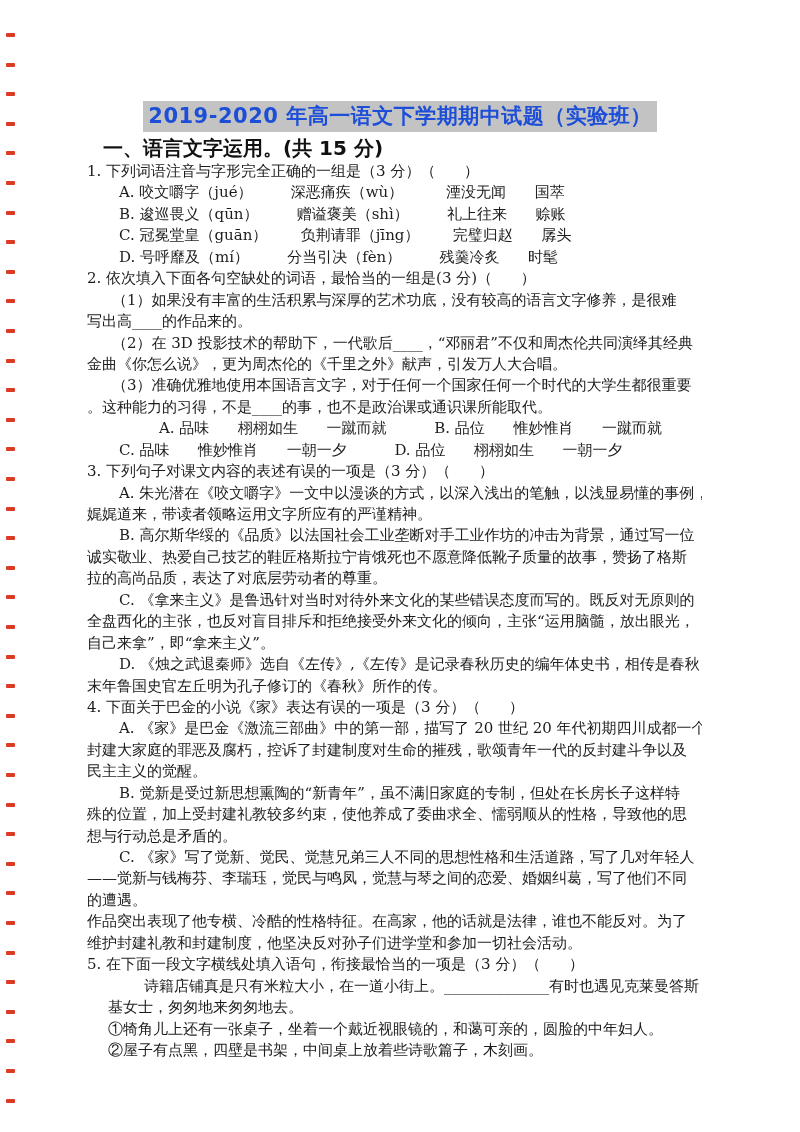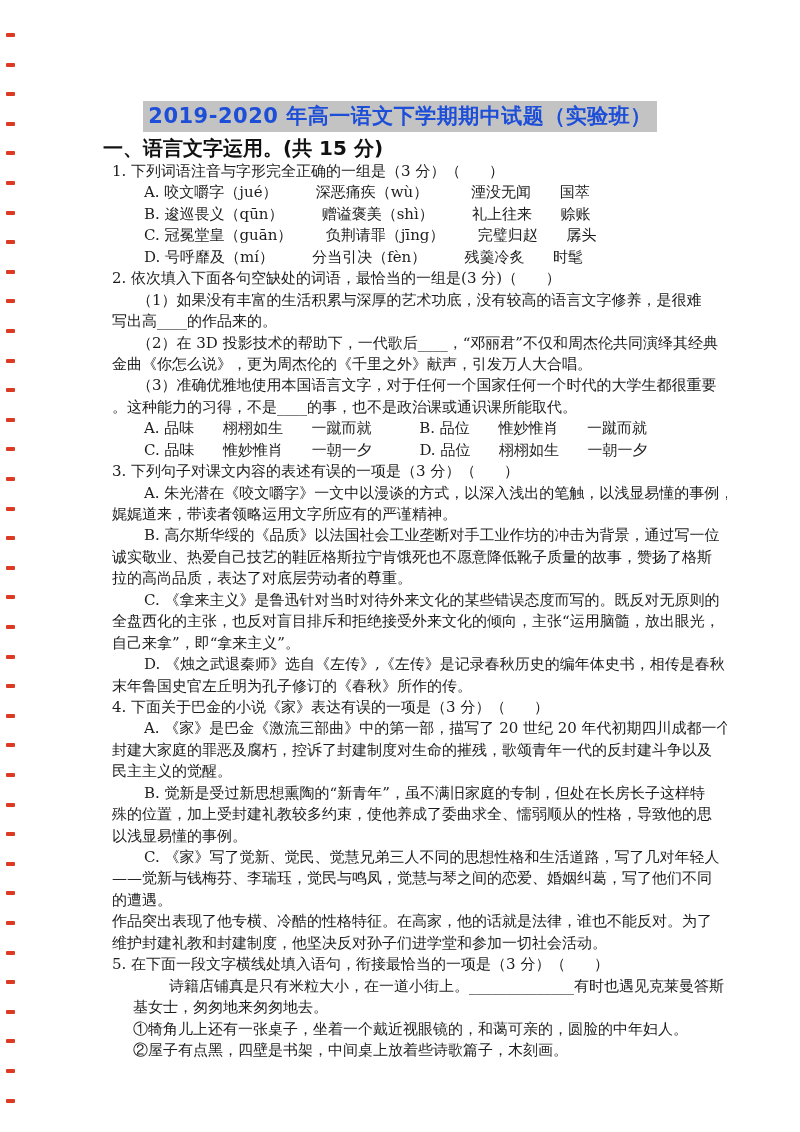--- a/index.html
+++ b/index.html
@@ -30,21 +30,21 @@
     position:absolute;
     top:137px;left:103px;
     font-family:"DejaVu Sans","Liberation Sans",sans-serif;
     font-weight:bold;
     font-size:20px;
     line-height:22px;
     color:#111111;
   }
   #doc-lines{
     position:absolute;
-    top:161px;left:112px;
+    top:161px;left:87px;
     width:615px;
   }
   .line{
     height:21.45px;
     line-height:21.45px;
     font-size:15px;
     white-space:pre;
     overflow:hidden;
     color:#1c1c1c;
   }
@@ -113,40 +113,40 @@
       <div class="line" style="padding-left: 32px;">B. 逡巡畏义（qūn）        赠谥褒美（shì）        礼上往来      赊账</div>
       <div class="line" style="padding-left: 32px;">C. 冠冕堂皇（guān）       负荆请罪（jīng）       完璧归赵      孱头</div>
       <div class="line" style="padding-left: 32px;">D. 号呼靡及（mí）        分当引决（fèn）        残羹冷炙      时髦</div>
       <div class="line" style="padding-left: 0px;">2. 依次填入下面各句空缺处的词语，最恰当的一组是(3 分)（      ）</div>
       <div class="line" style="padding-left: 25px;">（1）如果没有丰富的生活积累与深厚的艺术功底，没有较高的语言文字修养，是很难</div>
       <div class="line" style="padding-left: 0px;">写出高____的作品来的。</div>
       <div class="line" style="padding-left: 25px;">（2）在 3D 投影技术的帮助下，一代歌后____，“邓丽君”不仅和周杰伦共同演绎其经典</div>
       <div class="line" style="padding-left: 0px;">金曲《你怎么说》，更为周杰伦的《千里之外》献声，引发万人大合唱。</div>
       <div class="line" style="padding-left: 25px;">（3）准确优雅地使用本国语言文字，对于任何一个国家任何一个时代的大学生都很重要</div>
       <div class="line" style="padding-left: 0px;">。这种能力的习得，不是____的事，也不是政治课或通识课所能取代。</div>
-      <div class="line" style="padding-left: 32px;">A. 品味      栩栩如生      一蹴而就          B. 品位      惟妙惟肖      一蹴而就</div>
+      <div class="line" style="padding-left: 32px; text-align: center;">A. 品味      栩栩如生      一蹴而就          B. 品位      惟妙惟肖      一蹴而就</div>
       <div class="line" style="padding-left: 32px;">C. 品味      惟妙惟肖      一朝一夕          D. 品位      栩栩如生      一朝一夕</div>
       <div class="line" style="padding-left: 0px;">3. 下列句子对课文内容的表述有误的一项是（3 分）（      ）</div>
       <div class="line" style="padding-left: 32px;">A. 朱光潜在《咬文嚼字》一文中以漫谈的方式，以深入浅出的笔触，以浅显易懂的事例，</div>
       <div class="line" style="padding-left: 0px;">娓娓道来，带读者领略运用文字所应有的严谨精神。</div>
       <div class="line" style="padding-left: 32px;">B. 高尔斯华绥的《品质》以法国社会工业垄断对手工业作坊的冲击为背景，通过写一位</div>
       <div class="line" style="padding-left: 0px;">诚实敬业、热爱自己技艺的鞋匠格斯拉宁肯饿死也不愿意降低靴子质量的故事，赞扬了格斯</div>
       <div class="line" style="padding-left: 0px;">拉的高尚品质，表达了对底层劳动者的尊重。</div>
       <div class="line" style="padding-left: 32px;">C. 《拿来主义》是鲁迅针对当时对待外来文化的某些错误态度而写的。既反对无原则的</div>
       <div class="line" style="padding-left: 0px;">全盘西化的主张，也反对盲目排斥和拒绝接受外来文化的倾向，主张“运用脑髓，放出眼光，</div>
       <div class="line" style="padding-left: 0px;">自己来拿”，即“拿来主义”。</div>
       <div class="line" style="padding-left: 32px;">D. 《烛之武退秦师》选自《左传》,《左传》是记录春秋历史的编年体史书，相传是春秋</div>
       <div class="line" style="padding-left: 0px;">末年鲁国史官左丘明为孔子修订的《春秋》所作的传。</div>
       <div class="line" style="padding-left: 0px;">4. 下面关于巴金的小说《家》表达有误的一项是（3 分）（      ）</div>
       <div class="line" style="padding-left: 32px;">A. 《家》是巴金《激流三部曲》中的第一部，描写了 20 世纪 20 年代初期四川成都一个</div>
       <div class="line" style="padding-left: 0px;">封建大家庭的罪恶及腐朽，控诉了封建制度对生命的摧残，歌颂青年一代的反封建斗争以及</div>
       <div class="line" style="padding-left: 0px;">民主主义的觉醒。</div>
       <div class="line" style="padding-left: 32px;">B. 觉新是受过新思想熏陶的“新青年”，虽不满旧家庭的专制，但处在长房长子这样特</div>
       <div class="line" style="padding-left: 0px;">殊的位置，加上受封建礼教较多约束，使他养成了委曲求全、懦弱顺从的性格，导致他的思</div>
-      <div class="line" style="padding-left: 0px;">以浅显易懂的事例。</div>
+      <div class="line" style="padding-left: 0px;">想与行动总是矛盾的。</div>
       <div class="line" style="padding-left: 32px;">C. 《家》写了觉新、觉民、觉慧兄弟三人不同的思想性格和生活道路，写了几对年轻人</div>
       <div class="line" style="padding-left: 0px;">——觉新与钱梅芬、李瑞珏，觉民与鸣凤，觉慧与琴之间的恋爱、婚姻纠葛，写了他们不同</div>
       <div class="line" style="padding-left: 0px;">的遭遇。</div>
       <div class="line" style="padding-left: 0px;">作品突出表现了他专横、冷酷的性格特征。在高家，他的话就是法律，谁也不能反对。为了</div>
       <div class="line" style="padding-left: 0px;">维护封建礼教和封建制度，他坚决反对孙子们进学堂和参加一切社会活动。</div>
       <div class="line" style="padding-left: 0px;">5. 在下面一段文字横线处填入语句，衔接最恰当的一项是（3 分）（      ）</div>
       <div class="line" style="padding-left: 57px;">诗籍店铺真是只有米粒大小，在一道小街上。______________有时也遇见克莱曼答斯</div>
       <div class="line" style="padding-left: 21px;">基女士，匆匆地来匆匆地去。</div>
       <div class="line" style="padding-left: 21px;">①犄角儿上还有一张桌子，坐着一个戴近视眼镜的，和蔼可亲的，圆脸的中年妇人。</div>
       <div class="line" style="padding-left: 21px;">②屋子有点黑，四壁是书架，中间桌上放着些诗歌篇子，木刻画。</div>

